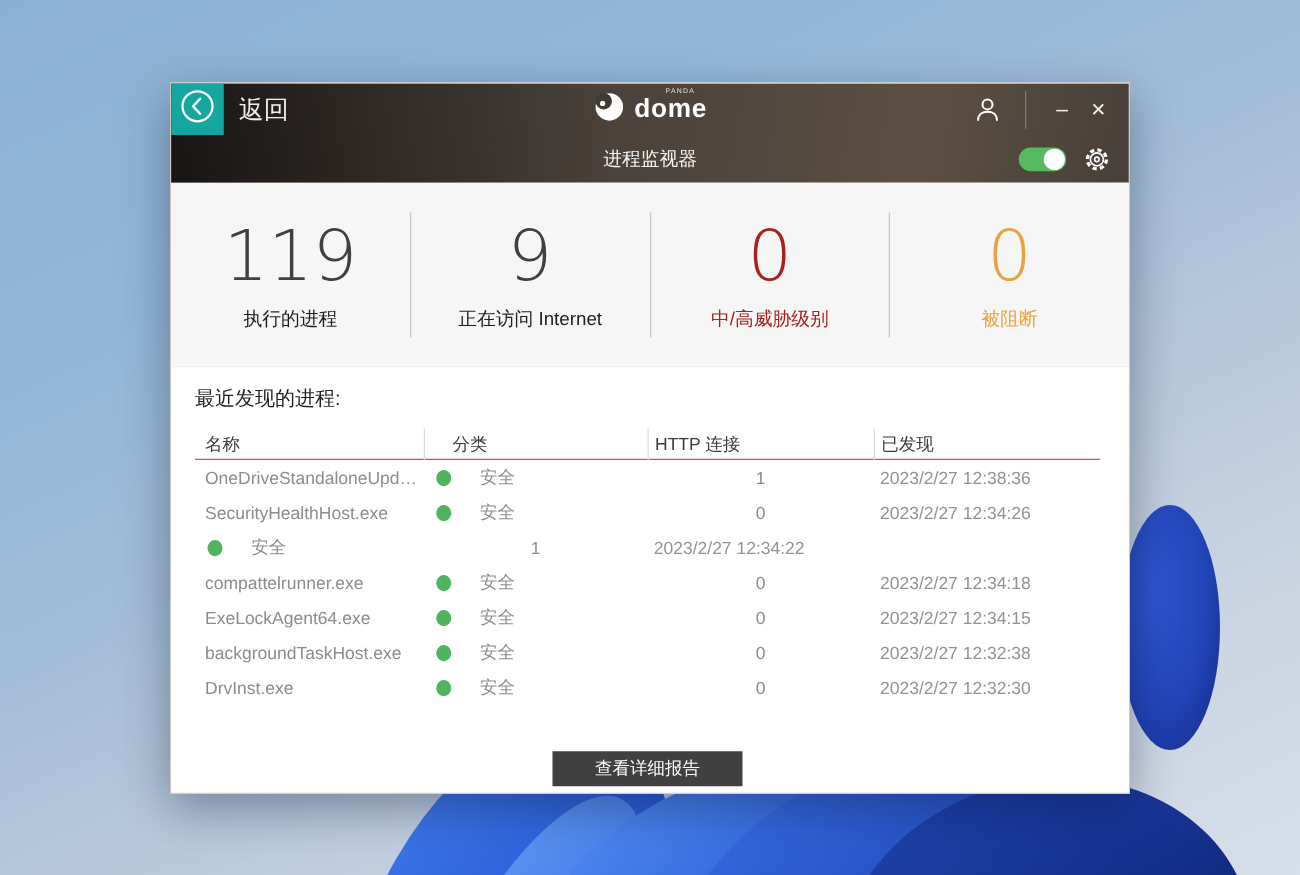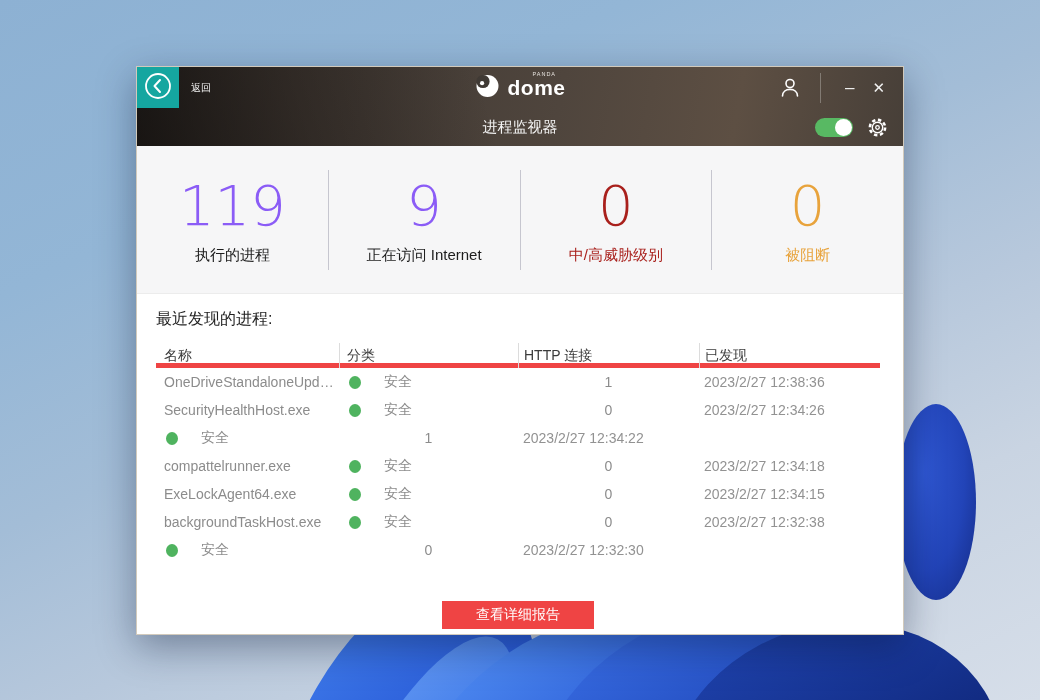--- a/index.html
+++ b/index.html
@@ -30,21 +30,21 @@
     display:flex; flex-direction:column; }
 
   
   .win-header { flex:0 0 79px; position:relative; color:#f0f0f0;
     background:
       linear-gradient(76deg, rgba(8,6,5,.68) 0%, rgba(24,19,16,.42) 22%, rgba(40,34,30,0) 46%),
       linear-gradient(100deg,#3a3430 0%,#443c36 30%,#4f453d 55%,#5d4f43 78%,#473f38 100%); }
   .titlebar { height:41px; display:flex; align-items:center; position:relative; }
   .back-btn { width:42px; height:41px; background:#15a6a0; display:flex; align-items:center;
     justify-content:center; cursor:pointer; flex:0 0 42px; }
-  .back-label { margin-left:12px; font-size:10px; }
+  .back-label { margin-left:12px; font-size:20px; }
   .logo { position:absolute; left:50%; top:50%; transform:translate(-50%,-50%);
     display:flex; align-items:center; gap:7px; }
   .logo-word { position:relative; font-size:21px; font-weight:bold; color:#fff; letter-spacing:.5px; }
   .logo-panda { position:absolute; top:-5px; left:25px; font-size:5.5px; letter-spacing:1px;
     color:#e6e2dd; font-weight:normal; }
   .tb-right { position:absolute; right:0; top:0; height:41px; display:flex; align-items:center; }
   .icon-btn { display:flex; align-items:center; justify-content:center; cursor:pointer; }
   .tb-sep { width:1px; height:30px; background:rgba(255,255,255,.28); margin:0 15px 0 17px; }
   .min-glyph { font-size:17px; color:#f2f2f2; padding:0 9px; }
   .close-glyph { font-size:15px; color:#f2f2f2; padding:0 9px; margin-right:9px; }
@@ -52,45 +52,45 @@
   .subheader { height:38px; display:flex; align-items:center; justify-content:center; position:relative; }
   .subheader-title { font-size:15px; color:#f4f4f4; }
   .sub-right { position:absolute; right:14px; top:0; height:38px; display:flex; align-items:center; gap:13px; }
   .toggle { width:38px; height:19px; border-radius:10px; background:#58b963; position:relative; cursor:pointer; }
   .toggle-knob { position:absolute; right:1px; top:1px; width:17px; height:17px; border-radius:50%; background:#fff; }
 
   
   .stats { flex:0 0 148px; background:#f6f6f7; border-bottom:1px solid #ececec;
     display:flex; align-items:center; }
   .stat { flex:1; display:flex; flex-direction:column; align-items:center; justify-content:center; }
-  .stat-value { font-family:"DejaVu Sans",sans-serif; font-weight:200; font-size:56px; line-height:62px; color:#8b5cf6; }
+  .stat-value { font-family:"DejaVu Sans",sans-serif; font-weight:200; font-size:56px; line-height:62px; color:#404040; }
   .stat-label { margin-top:9px; font-size:15px; color:#1d1d1d; }
   .stat.threat .stat-value, .stat.threat .stat-label { color:#a9201c; }
   .stat.blocked .stat-value, .stat.blocked .stat-label { color:#e8a33c; }
   .stat-divider { width:1px; height:100px; background:#c6c6cf; flex:0 0 1px; }
 
   
   .content { flex:1; background:#fff; padding:15px 23px 0 19px; }
   .section-heading { font-size:16px; color:#1f1f1f; }
   .proc-table { margin-top:13px; }
   .thead { display:grid; grid-template-columns:183px 179px 181px 182px; height:25px;
-    align-items:center; border-bottom:5px solid #ef4444; }
+    align-items:center; border-bottom:1px solid #ef4444; }
   .th { font-size:14px; color:#3b3b3b; padding-left:8px; }
-  .th + .th { border-left:1px solid #dcdcdc; height:25px; display:flex; align-items:center; padding-left:7px; }
+  .th + .th { border-left:1px solid #dcdcdc; height:25px; display:flex; align-items:center; padding-left:22px; }
   .th.th-http, .th.th-found { padding-left:5px; }
   .trow { display:grid; grid-template-columns:183px 179px 181px 182px; height:28px; align-items:center; }
   .td { font-size:14px; color:#8c8c8c; white-space:nowrap; overflow:hidden; }
   .td-name { padding-left:8px; }
   .td-cat { padding-left:10px; display:flex; align-items:center; gap:23px; }
   .dot { width:12px; height:13px; border-radius:50%; background:#4fb35f; flex:0 0 12px; }
   .td-http { text-align:center; }
   .td-found { padding-left:5px; color:#929292; }
 
   .report-btn { display:block; margin:37px auto 0; width:152px; height:28px; border:none;
-    background:#ef4444; color:#fff; font-size:14px; font-family:inherit; cursor:pointer; }
+    background:#404040; color:#fff; font-size:14px; font-family:inherit; cursor:pointer; }
 </style>
 </head>
 <body>
 
 <div class="desktop">
   <div class="shape bloom-base"></div>
   <div class="shape ribbon1"></div>
   <div class="shape ribbon-hi"></div>
   <div class="shape ribbon2"></div>
   <div class="shape ribbon3"></div>
@@ -235,20 +235,21 @@
         <div class="trow">
           <div class="td td-name">backgroundTaskHost.exe</div>
           <div class="td td-cat">
               <span class="dot"></span>
               <span>安全</span>
             </div>
           <div class="td td-http">0</div>
           <div class="td td-found">2023/2/27 12:32:38</div>
         </div>
         <div class="trow">
+          <div class="td td-name">DrvInst.exe</div>
           <div class="td td-cat">
               <span class="dot"></span>
               <span>安全</span>
             </div>
           <div class="td td-http">0</div>
           <div class="td td-found">2023/2/27 12:32:30</div>
         </div>
       </div>
 
       <button class="report-btn">查看详细报告</button>

